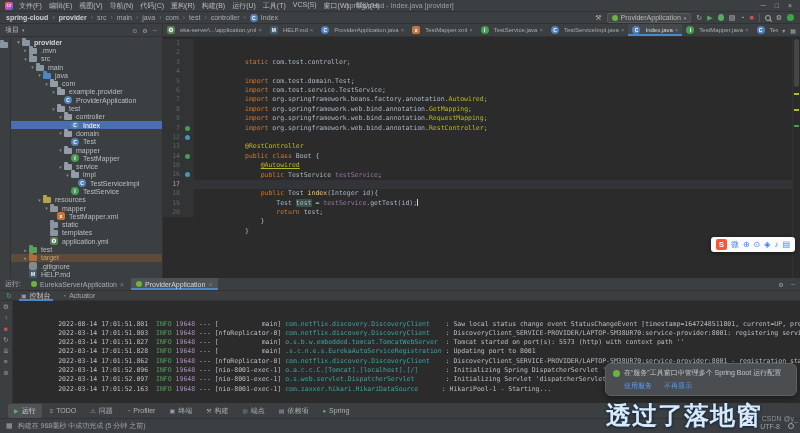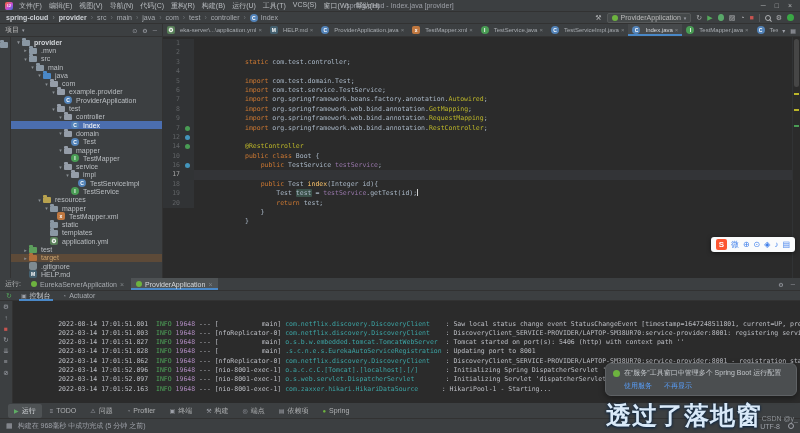--- a/index.html
+++ b/index.html
@@ -522,20 +522,27 @@
             <span class="ann">@RestController</span></span>
           </div>
           <div class="cline">
             <span class="lnum">12</span>
             <span class="lic map"></span>
             <span class="ltxt">
               
             <span class="kw">public class</span><span class="def"> Boot {</span></span>
           </div>
           <div class="cline">
+            <span class="lnum">13</span>
+            <span class="lic"></span>
+            <span class="ltxt">
+              
+            <span class="def">    </span><span class="annu">@Autowired</span></span>
+          </div>
+          <div class="cline">
             <span class="lnum">14</span>
             <span class="lic bean"></span>
             <span class="ltxt">
               
             <span class="def">    </span><span class="kw">public</span><span class="def"> TestService </span><span class="fld">testService</span><span class="def">;</span></span>
           </div>
           <div class="cline">
             <span class="lnum">10</span>
             <span class="lic"></span>
             <span class="ltxt">
@@ -636,21 +643,21 @@
       <div class="console">
 
       <div class="logline">
             
           <span class="d">2022-08-14 17:01:51.801  </span><span class="i">INFO</span><span class="d"> </span><span class="p">19648</span><span class="d"> --- [           main] </span><span class="l">com.netflix.discovery.DiscoveryClient</span><span class="d">    : Saw local status change event StatusChangeEvent [timestamp=1647248511801, current=UP, previous=STARTING]</span></div>
           <div class="logline">
             
           <span class="d">2022-03-14 17:01:51.803  </span><span class="i">INFO</span><span class="d"> </span><span class="p">19648</span><span class="d"> --- [nfoReplicator-0] </span><span class="l">com.netflix.discovery.DiscoveryClient</span><span class="d">    : DiscoveryClient_SERVICE-PROVIDER/LAPTOP-SM38UR70:service-provider:8001: registering service...</span></div>
           <div class="logline">
             
-          <span class="d">2022-03-14 17:01:51.827  </span><span class="i">INFO</span><span class="d"> </span><span class="p">19648</span><span class="d"> --- [           main] </span><span class="l">o.s.b.w.embedded.tomcat.TomcatWebServer</span><span class="d">  : Tomcat started on port(s): 5406 (http) with context path ''</span></div>
+          <span class="d">2022-03-14 17:01:51.827  </span><span class="i">INFO</span><span class="d"> </span><span class="p">19648</span><span class="d"> --- [           main] </span><span class="l">o.s.b.w.embedded.tomcat.TomcatWebServer</span><span class="d">  : Tomcat started on port(s): 5573 (http) with context path ''</span></div>
           <div class="logline">
             
           <span class="d">2022-03-14 17:01:51.828  </span><span class="i">INFO</span><span class="d"> </span><span class="p">19648</span><span class="d"> --- [           main] </span><span class="l">.s.c.n.e.s.EurekaAutoServiceRegistration</span><span class="d"> : Updating port to 8001</span></div>
           <div class="logline">
             
           <span class="d">2022-03-14 17:01:51.862  </span><span class="i">INFO</span><span class="d"> </span><span class="p">19648</span><span class="d"> --- [nfoReplicator-0] </span><span class="l">com.netflix.discovery.DiscoveryClient</span><span class="d">    : DiscoveryClient_SERVICE-PROVIDER/LAPTOP-SM38UR70:service-provider:8001 - registration status: 204</span></div>
           <div class="logline">
             
           <span class="d">2022-03-14 17:01:52.096  </span><span class="i">INFO</span><span class="d"> </span><span class="p">19648</span><span class="d"> --- [nio-8001-exec-1] </span><span class="l">o.a.c.c.C.[Tomcat].[localhost].[/]</span><span class="d">       : Initializing Spring DispatcherServlet 'dispatcherServlet'</span></div>
           <div class="logline">

